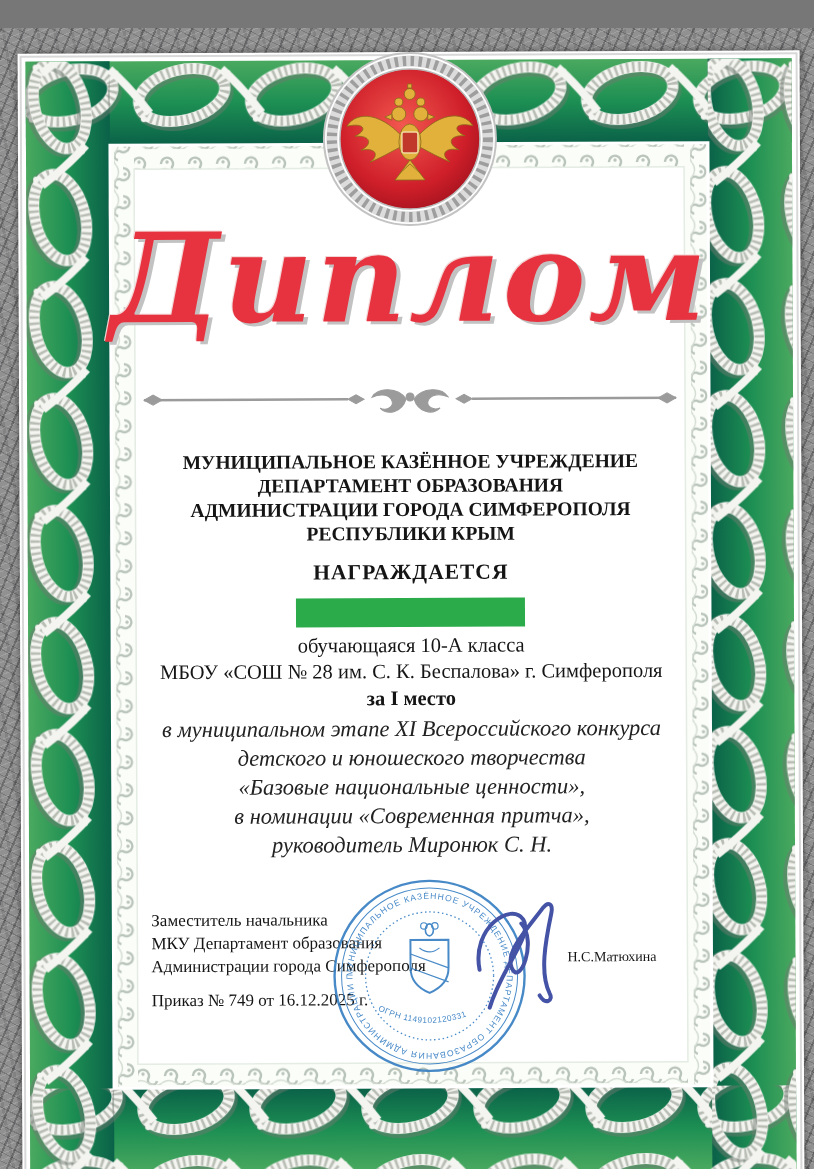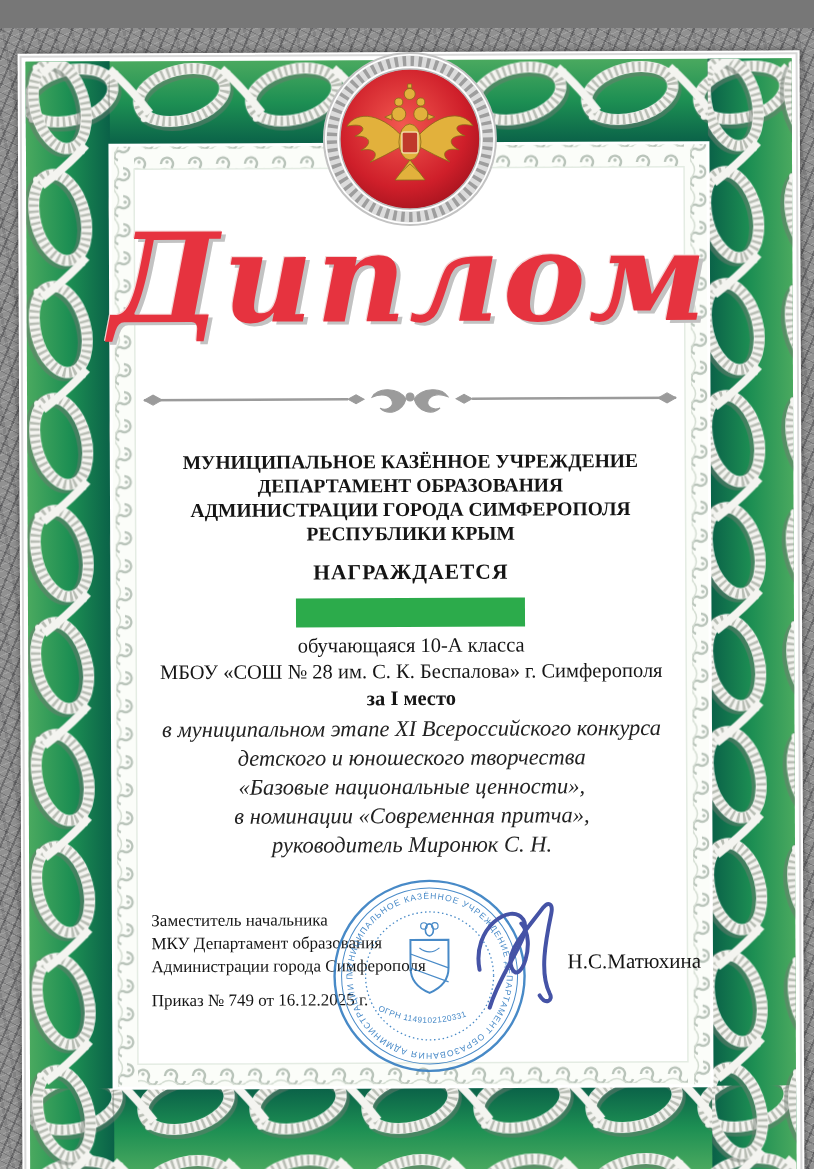--- a/index.html
+++ b/index.html
@@ -35,21 +35,21 @@
        font-weight:bold;font-size:21.5px;letter-spacing:1px;}
   .green-bar{position:absolute;left:276px;top:546px;width:229px;height:29px;}
   .r-line1{position:absolute;left:96px;top:582px;width:590px;text-align:center;font-size:20.5px;}
   .r-line2{position:absolute;left:106px;top:608px;width:570px;text-align:center;font-size:20.5px;}
   .award{position:absolute;left:96px;top:635px;width:590px;text-align:center;
        font-weight:bold;font-size:20.5px;}
   .details{position:absolute;left:96px;top:662px;width:590px;text-align:center;
        font-style:italic;font-size:22.5px;line-height:29px;color:#222;}
   .pos-block{position:absolute;left:130px;top:856px;width:300px;font-size:17px;line-height:23px;}
   .order-line{position:absolute;left:130px;top:938px;width:320px;font-size:17px;}
-  .signer-name{position:absolute;left:546px;top:898px;width:140px;font-size:21px;}
+  .signer-name{position:absolute;left:546px;top:898px;width:140px;font-size:14px;}
   .stamp{position:absolute;left:306px;top:822px;width:204px;height:204px;opacity:.88;}
   .signature{position:absolute;left:428px;top:838px;width:150px;height:160px;}
 </style>
 </head>
 <body>
 
 <div class="stage">
   <div class="cert">
 
     <svg class="border-svg" viewBox="0 0 782 1127">

